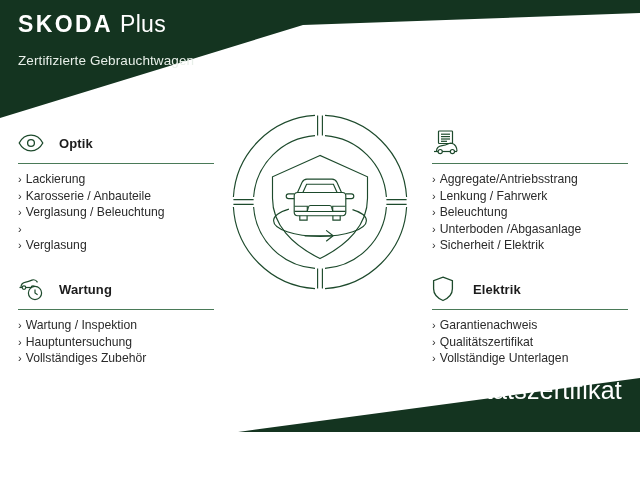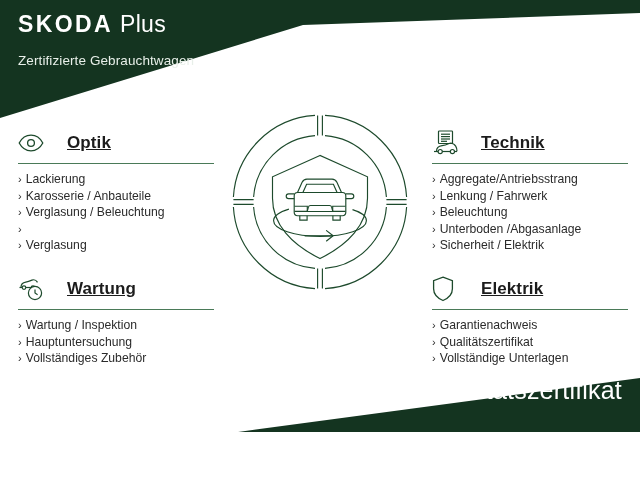--- a/index.html
+++ b/index.html
@@ -80,27 +80,26 @@
   .sec-icon {
     width: 30px;
     height: 28px;
     flex: 0 0 30px;
     display: flex;
     align-items: center;
     justify-content: flex-start;
   }
   .sec-title {
     font-family: "Liberation Sans", sans-serif;
-    font-size: 17px;
+    font-size: 13px;
     font-weight: 700;
     color: #1c1c1c;
-    margin-left: 19px;
+    margin-left: 11px;
     letter-spacing: 0.1px;
     white-space: nowrap;
-    text-decoration: underline;
   }
   .sec-rule {
     height: 1px;
     background: #4a7a58;
     margin-top: 5px;
     margin-bottom: 7px;
     width: 100%;
   }
   .sec-list {
     list-style: none;
@@ -212,21 +211,20 @@
           <line x1="9" y1="4.2" x2="18" y2="4.2"></line>
           <line x1="9" y1="6.6" x2="18" y2="6.6"></line>
           <line x1="9" y1="9" x2="18" y2="9"></line>
           <line x1="9" y1="11.3" x2="15" y2="11.3"></line>
           <path d="M2 21.5h23" stroke-width="1.2"></path>
           <path d="M4.5 21.3c0-3.2 2.6-5.2 5.6-5.6 2.6-.4 5.2-1.4 7-2.2 2.6-1 5.4.6 6.6 2.6.9 1.5 1.3 3.4 1.3 5.2"></path>
           <circle cx="8.2" cy="21.6" r="2.1" fill="#ffffff"></circle>
           <circle cx="20.4" cy="21.6" r="2.1" fill="#ffffff"></circle>
         </svg>
       </span>
-      <span class="sec-title">Technik</span>
     </div>
     <div class="sec-rule"></div>
     <ul class="sec-list">
       <li>
           <span class="chev">›</span>
           <span>Aggregate/Antriebsstrang</span>
         </li>
       <li>
           <span class="chev">›</span>
           <span>Lenkung / Fahrwerk</span>

